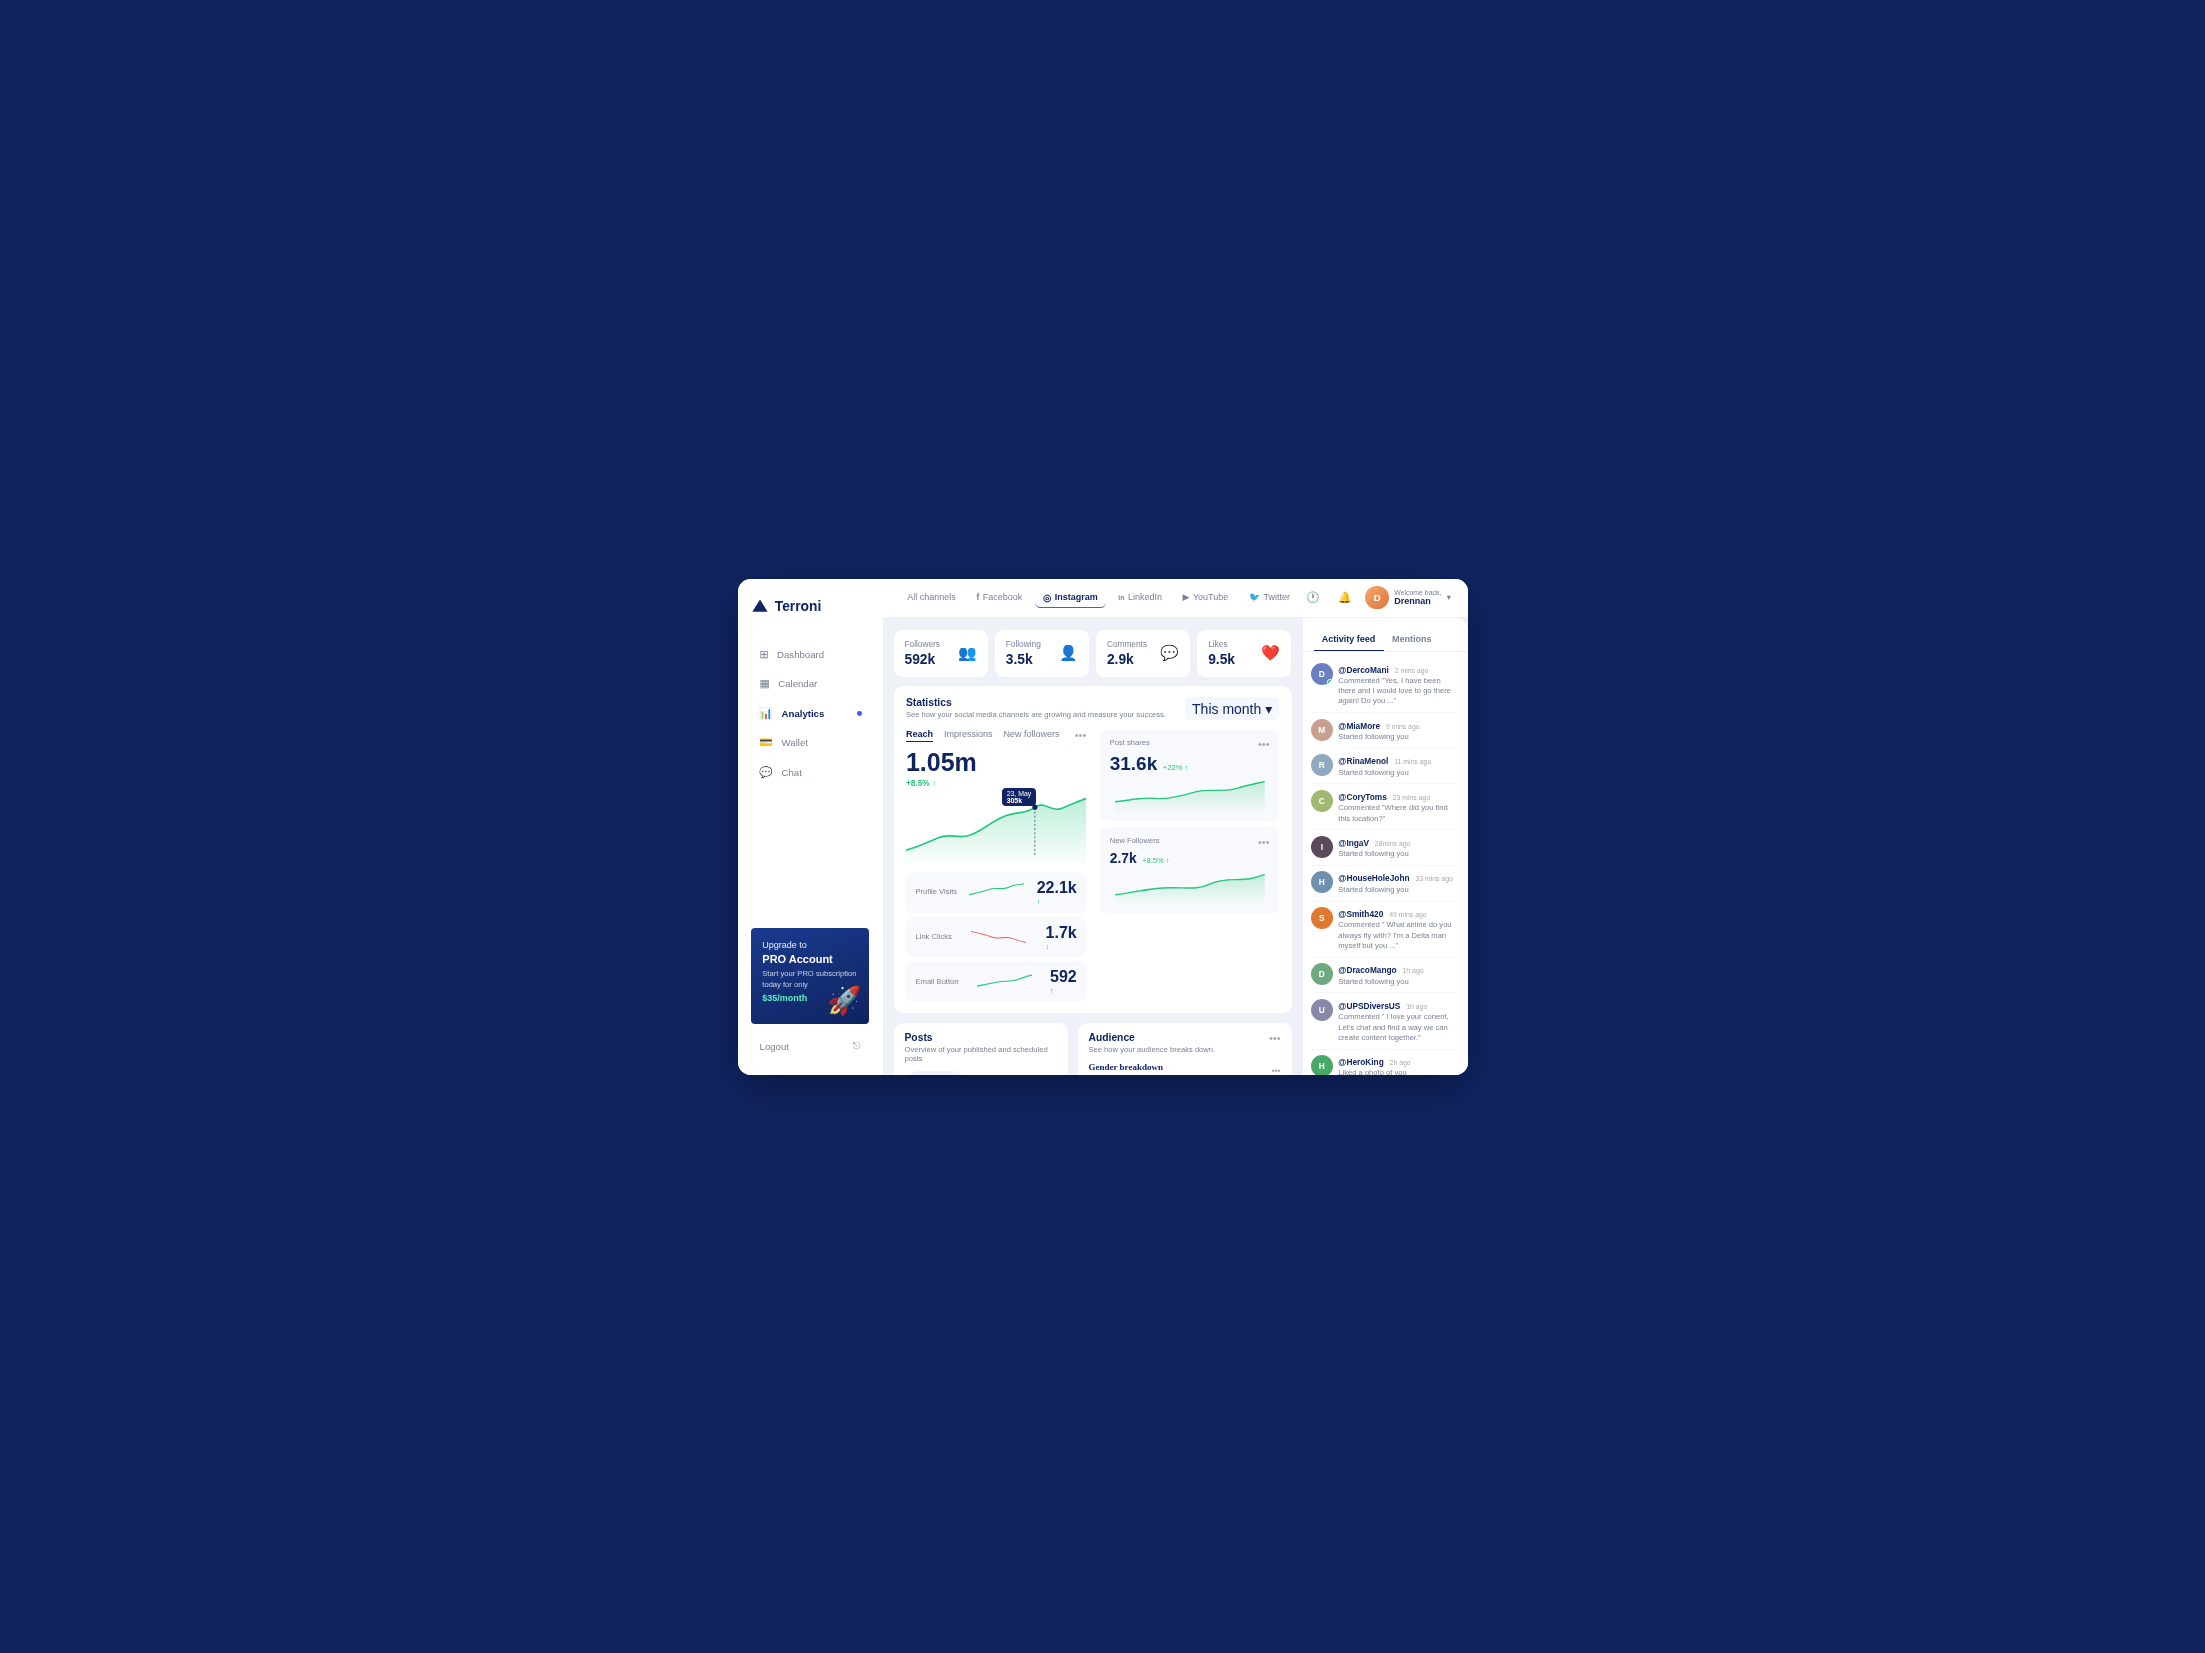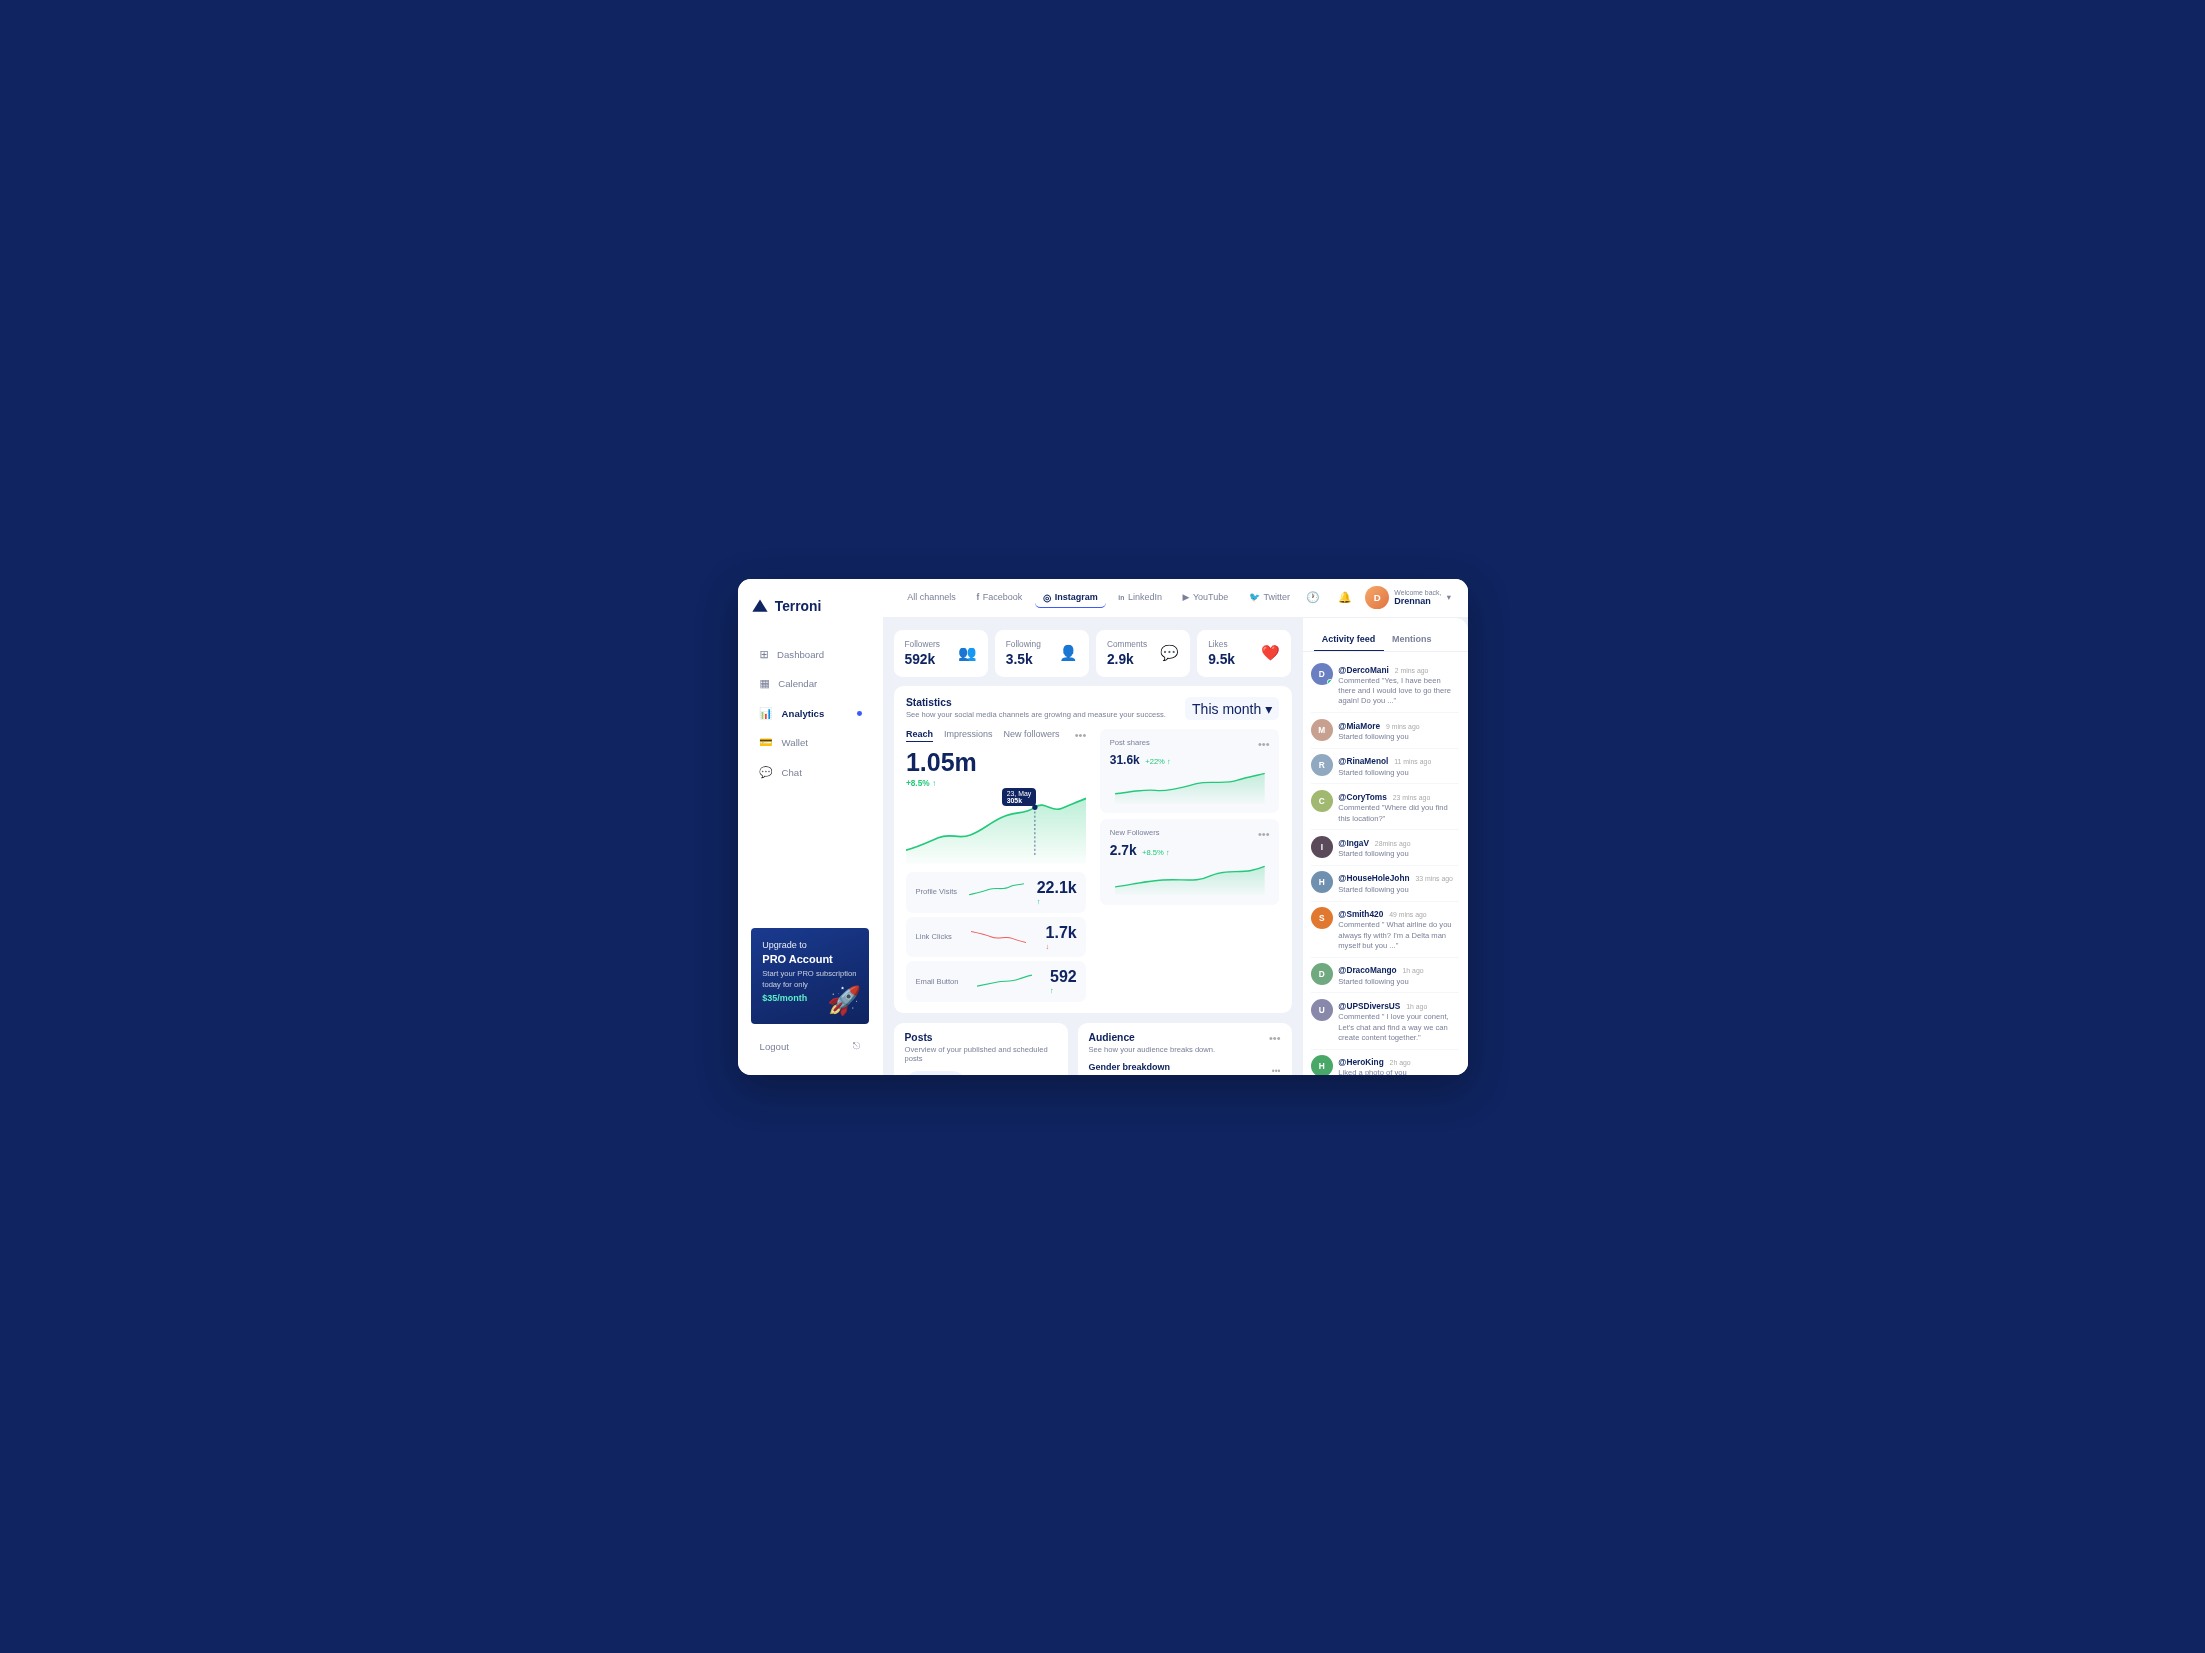--- a/index.html
+++ b/index.html
@@ -313,21 +313,21 @@
       cursor: pointer;
       color: #7a8099;
     }
     .posts-tab.active {
       background: #f0f3ff;
       color: #0f2460;
       font-weight: 600;
     }
     .posts-more { margin-left: auto; color: #aaa; cursor: pointer; }
     
-    .gender-title { font-size: 9px; font-weight: 700; color: #0f2460; margin-bottom: 8.3px; }
+    .gender-title { font-size: 9px; font-weight: 700; color: #0f2460; margin-bottom: 8.3px; font-family: Liberation Serif, serif; }
     .gender-chart-area {
       display: flex;
       align-items: center;
       gap: 11px;
       margin-bottom: 6.9px;
     }
     .donut-container { position: relative; width: 55px; height: 55px; }
     .donut-svg { width: 55px; height: 55px; }
     
     .activity-panel {
@@ -613,21 +613,21 @@
               </div>
             </div>
 
             <div class="mini-charts">
               <div class="mini-chart-card" style="flex-direction:column;align-items:flex-start;gap:2.8px;padding:9.6px;">
                 <div style="display:flex;justify-content:space-between;width:100%;">
                   <div class="mini-chart-label">Post shares</div>
                   <span style="color:#aaa;cursor:pointer;">•••</span>
                 </div>
                 <div style="display:flex;align-items:baseline;gap:5.5px;">
-                  <div class="mini-chart-val" style="font-size:12px;">31.6k</div>
+                  <div class="mini-chart-val" style="font-size:19px;">31.6k</div>
                   <div class="mini-chart-growth-up">+22% ↑</div>
                 </div>
                 <svg viewBox="0 0 220 50" style="width:100%;height:34px;">
                   <defs>
                     <linearGradient id="psGrad" x1="0" y1="0" x2="0" y2="1">
                       <stop offset="0%" stop-color="#22c97a" stop-opacity="0.25"></stop>
                       <stop offset="100%" stop-color="#22c97a" stop-opacity="0.02"></stop>
                     </linearGradient>
                   </defs>
                   <path d="M0,35 C20,33 40,28 60,30 C80,32 100,25 120,20 C140,15 160,22 180,15 C195,10 210,8 220,5" stroke="#22c97a" stroke-width="2" fill="none"></path>

